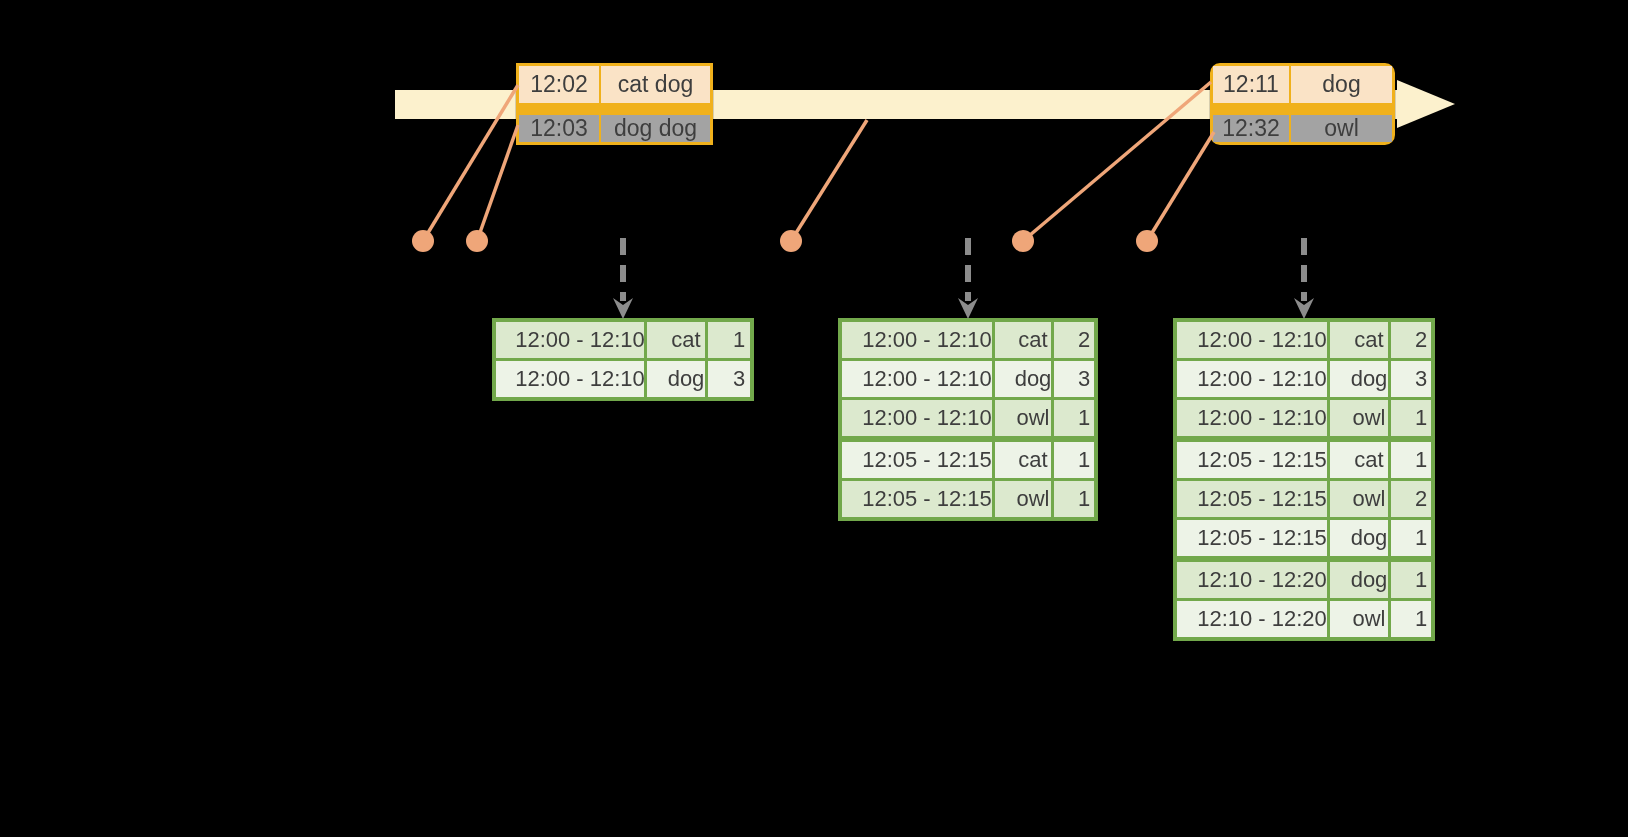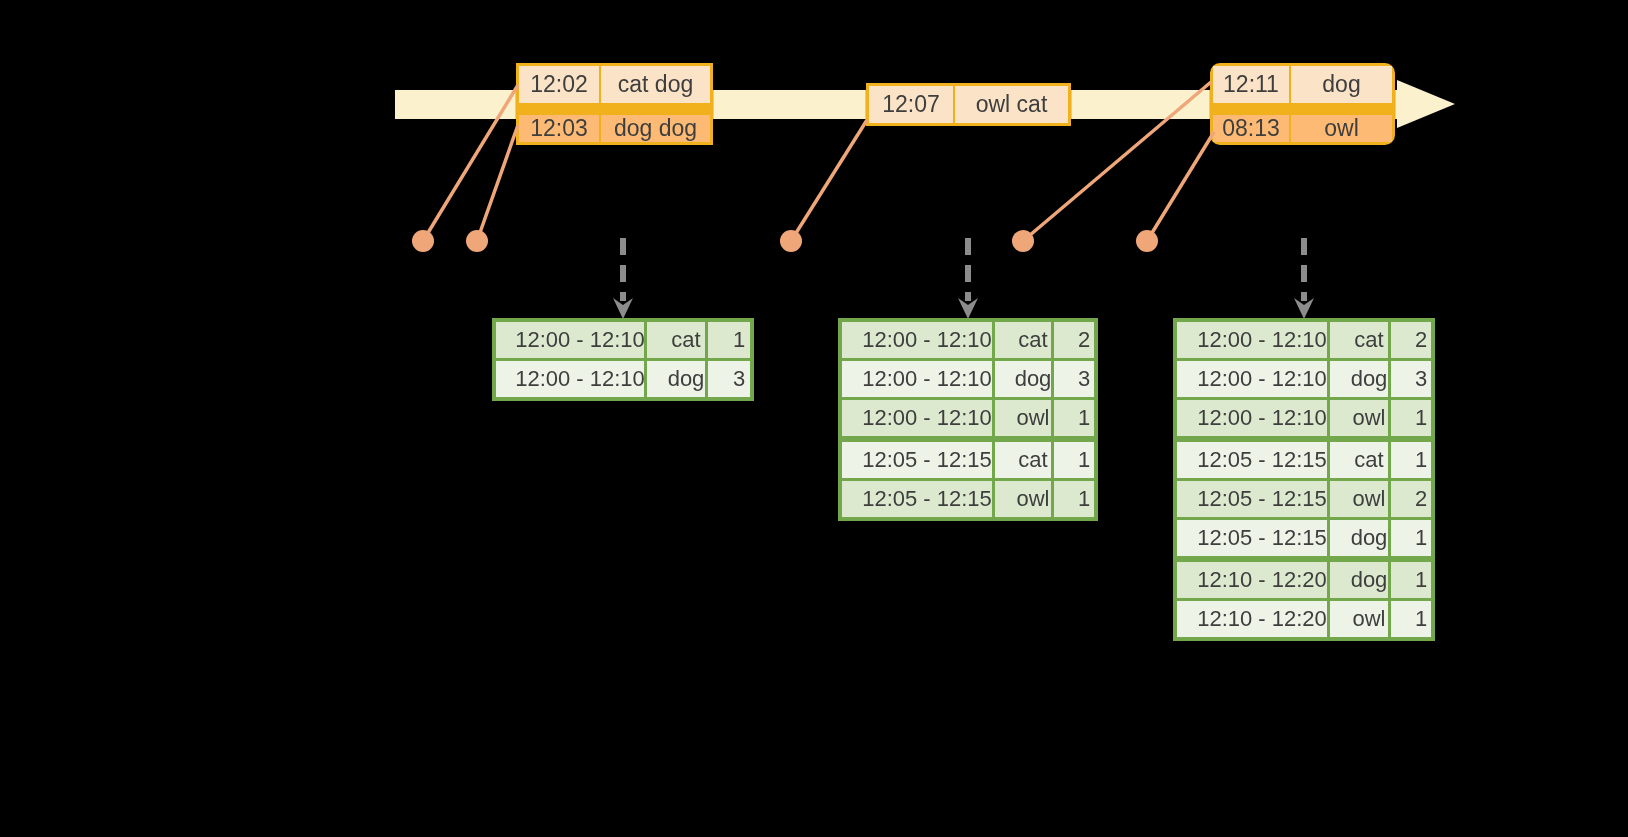--- a/index.html
+++ b/index.html
@@ -16,21 +16,21 @@
   svg.overlay { position:absolute; left:0; top:0; }
   .etable {
     position:absolute; display:grid; grid-auto-rows:37px; gap:2px;
     background:#F0B11C; border:3px solid #F0B11C; box-shadow:0 0 0 1px rgba(0,0,0,.15);
   }
   .ecell {
     display:flex; align-items:center; justify-content:center;
     font-size:23px; color:#3E3E3E; white-space:nowrap;
   }
   .ecell.dark  { background:#FAE3C6; }
-  .ecell.light { background:#fdba74;margin-top:10px; }
+  .ecell.light { background:#a3a3a3;margin-top:10px; }
   .rtable {
     position:absolute; display:flex; flex-direction:column; gap:6px;
     background:#72A84B; border:4px solid #72A84B;
   }
   .rgroup { display:grid; grid-auto-rows:36px; gap:3px; }
   .rcell {
     display:flex; align-items:center; justify-content:center;
     font-size:22px; color:#3E3E3E; white-space:nowrap;padding-left:20px;
   }
   .rcell.tint-a { background:#DCE9CE; }
@@ -41,28 +41,24 @@
 
 <div id="canvas">
   <div id="timeline-bar"></div>
   <div id="timeline-head"></div>
 <div class="etable" style="left: 516px; top: 63px; grid-template-columns: 80px 109px;">
       <div class="ecell dark">12:02</div>
       <div class="ecell dark">cat dog</div>
       <div class="ecell light">12:03</div>
       <div class="ecell light">dog dog</div>
     </div>
-    <div class="etable" style="left: 866px; top: 83px; grid-template-columns: 84px 113px;">
-      <div class="ecell dark">12:07</div>
-      <div class="ecell dark">owl cat</div>
-    </div>
     <div class="etable" style="left: 1210px; top: 63px; grid-template-columns: 76px 101px; border-radius: 10px;">
       <div class="ecell dark">12:11</div>
       <div class="ecell dark">dog</div>
-      <div class="ecell light">08:13</div>
+      <div class="ecell light">12:32</div>
       <div class="ecell light">owl</div>
     </div>
     <div class="rtable" style="left: 492px; top: 318px;">
       <div class="rgroup" style="grid-template-columns: 148px 58px 42px;">
         <div class="rcell tint-a">12:00 - 12:10</div>
         <div class="rcell tint-a">cat</div>
         <div class="rcell tint-a">1</div>
         <div class="rcell tint-b">12:00 - 12:10</div>
         <div class="rcell tint-b">dog</div>
         <div class="rcell tint-b">3</div>

